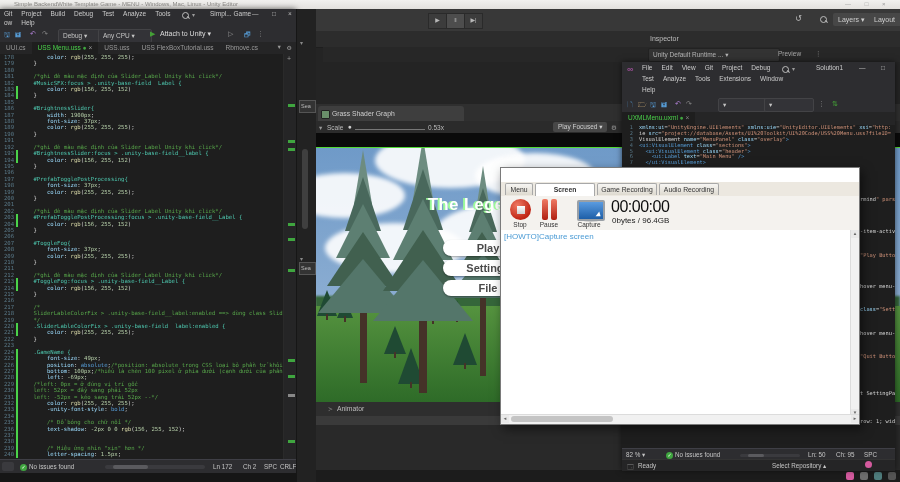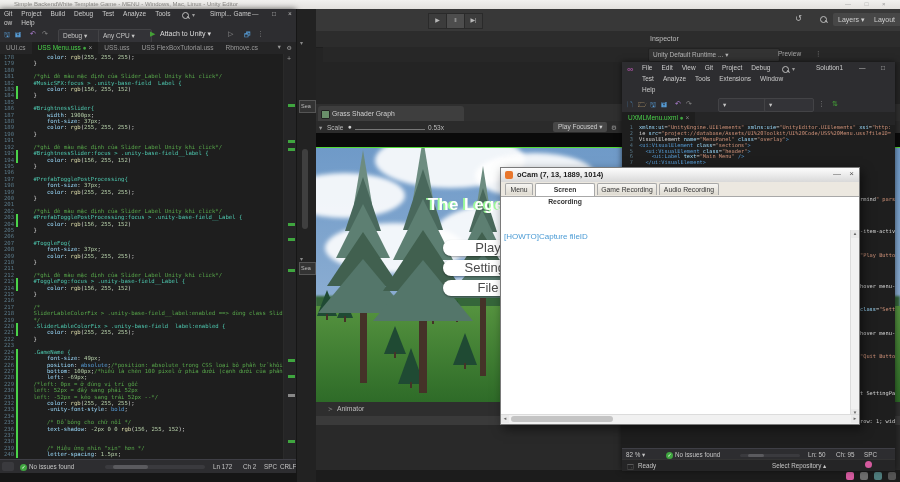--- a/index.html
+++ b/index.html
@@ -25,21 +25,21 @@
   .u-black{left:315px;top:124px;width:585px;height:14px;background:#0a0a0a;}
   .u-greenline{left:315px;top:138px;width:585px;height:1.5px;background:#52d936;}
   
   #game{left:315px;top:139px;width:585px;height:254px;overflow:hidden;background:linear-gradient(#6f9ac8,#9db9d8);}
   .cloud{position:absolute;background:#fff;border-radius:50%;opacity:.9;filter:blur(2px);}
   #grass{position:absolute;left:0;top:158px;width:100%;height:96px;background:linear-gradient(#55933f,#2e6b28);}
   #horizon{position:absolute;left:0;top:148px;width:100%;height:14px;background:#35663a;filter:blur(1px);}
   .tri{position:absolute;width:0;height:0;}
   .trunk{position:absolute;background:#453228;}
   #game-title{position:absolute;left:113px;top:47px;color:#fff;font-size:16.5px;font-weight:bold;letter-spacing:.5px;text-shadow:-2px 0 0 rgba(156,255,152,.95);white-space:nowrap;}
-  .game-btn{position:absolute;left:128px;width:90px;height:16px;background:#fff;border-radius:8px;color:#4a4a4a;font-size:13px;font-weight:normal;text-align:center;line-height:16px;box-shadow:0 1px 2px rgba(0,0,0,.35);}
+  .game-btn{position:absolute;left:128px;width:90px;height:16px;background:#fff;border-radius:8px;color:#4a4a4a;font-size:11px;font-weight:bold;text-align:center;line-height:16px;box-shadow:0 1px 2px rgba(0,0,0,.35);}
   .u-animrow{left:315px;top:393px;width:585px;height:14px;background:#2e2e2e;color:#bdbdbd;font-size:6.8px;border-bottom:1px solid #1d1d1d;}
   .u-strip2{left:315px;top:407px;width:585px;height:9px;background:#3a3a3a;}
   .u-panel{left:315px;top:416px;width:585px;height:45px;background:#292929;}
   .u-bottom{left:0;top:461px;width:900px;height:12px;background:#1c1c1c;}
   .u-bicon{position:absolute;top:2px;width:8px;height:8px;border-radius:2px;}
   
   .vs{background:#1e1e1e;box-shadow:0 0 6px rgba(0,0,0,.6);}
   .vs-menubar{background:#2d2d30;color:#cccccc;font-size:6.5px;}
   .vs-menu-item{display:inline-block;margin-right:9px;}
   .vs-dd{position:absolute;height:12px;background:#333337;border:1px solid #434346;border-radius:2px;color:#c5c5c5;font-size:6.5px;line-height:11px;padding:0 4px;white-space:nowrap;}
@@ -304,34 +304,40 @@
     </div>
     <div class="abs" style="left:0;top:397px;width:273px;height:11px;background:#252526;border-top:1px solid #333;color:#c5c5c5;font-size:6.3px;">
       <span class="glyph" style="left:5px;top:2px;color:#888;">🗔</span>
       <span class="glyph" style="left:16px;top:2px;">Ready</span>
       <span class="glyph" style="left:150px;top:2px;"><span>Select Repository</span> ▴</span>
       <span class="glyph" style="left:243px;top:1px;width:7px;height:7px;background:#d45a9e;border-radius:50%;"></span>
     </div>
   </div>
 
   <div id="ocam" class="abs">
-    <div id="ocam-title">
-      <span class="ic"></span>
-      <span class="tt">oCam (7, 13, 1889, 1014)</span>
-      <span class="wc" style="right:18px;">—</span>
-      <span class="wc" style="right:5px;">×</span>
-    </div>
     <div id="ocam-tabs">
         <div class="otab" style="left: 4px; width: 28px;">Menu</div>
         <div class="otab active" style="left: 34px; width: 60px;">Screen Recording</div>
         <div class="otab" style="left: 96px; width: 60px;">Game Recording</div>
         <div class="otab" style="left: 158px; width: 60px;">Audio Recording</div>
       </div>
+    <div id="ocam-toolbar">
+      <div id="stop-ic"></div>
+      <div class="olab" style="left:4px;top:25px;">Stop</div>
+      <div class="pbar" style="left:41px;"></div>
+      <div class="pbar" style="left:50px;"></div>
+      <div class="olab" style="left:33px;top:25px;">Pause</div>
+      <div id="cap-base"></div>
+      <div id="cap-ic"></div>
+      <div class="olab" style="left:73px;top:25px;">Capture</div>
+      <div id="ocam-timer">00:00:00</div>
+      <div id="ocam-size">0bytes / 96.4GB</div>
+    </div>
     <div id="ocam-content">
-      <span id="ocam-link">[HOWTO]Capture fileID</span>
+      <span id="ocam-link">[HOWTO]Capture screen</span>
     </div>
     <div class="oscroll-v">
       <span class="oarrow" style="top:0;">▲</span>
       <span class="oarrow" style="bottom:0;">▼</span>
     </div>
     <div class="oscroll-h">
       <span class="oarrow" style="left:0;">◄</span>
       <span class="oarrow" style="right:0;">►</span>
       <div class="othumb" style="left:10px;top:1px;width:102px;height:6px;"></div>
     </div>

